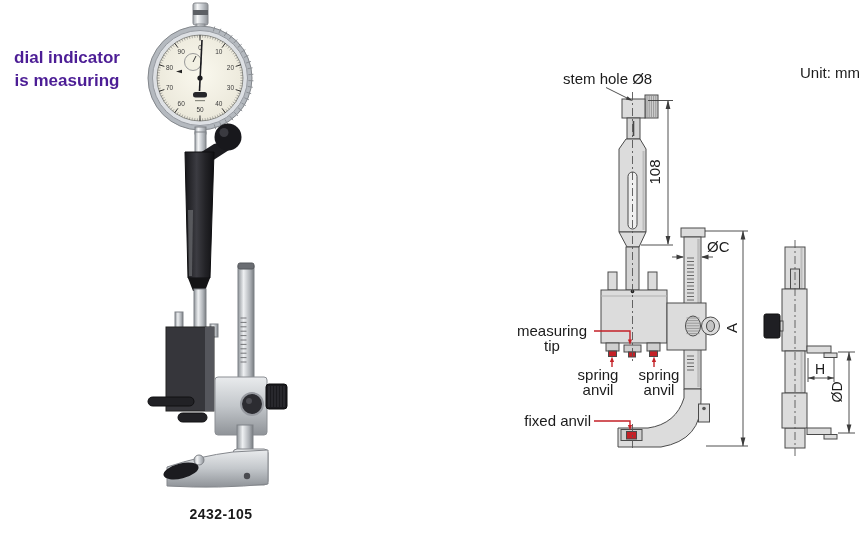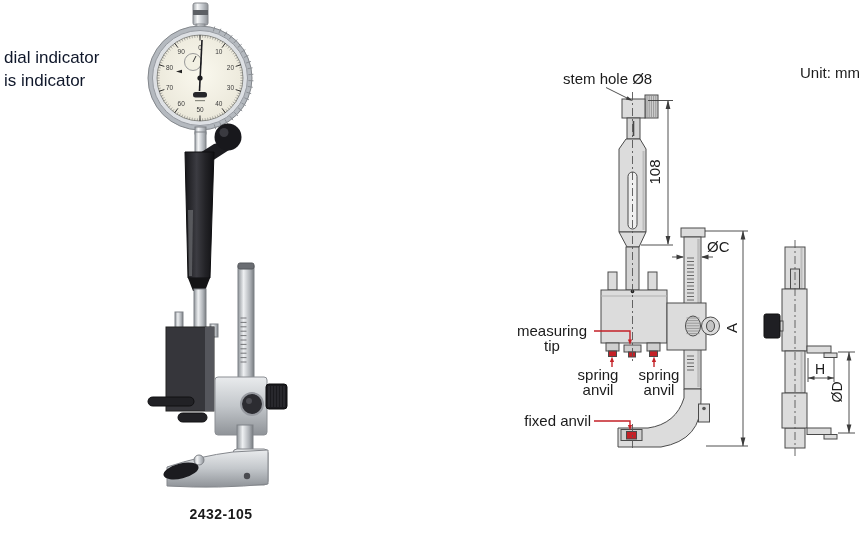--- a/index.html
+++ b/index.html
@@ -2,42 +2,42 @@
 <html><head>
 <meta charset="utf-8">
 <style>
   html,body { margin:0; padding:0; background:#ffffff; }
   .page {
     position:relative; width:862px; height:536px; background:#ffffff;
     font-family:"Liberation Sans", sans-serif; overflow:hidden;
   }
   .caption {
     position:absolute; left:4px; top:46px; width:126px;
-    font-weight:normal; font-size:17px; line-height:23px;
-    color:#0f172a;
+    text-align:center; font-weight:bold; font-size:17px; line-height:23px;
+    color:#4c1d95;
   }
   .model {
     position:absolute; left:150px; top:506px; width:142px;
     text-align:center; font-weight:bold; font-size:14px; color:#1a1a1a;
     letter-spacing:0.5px;
   }
   .photo-svg   { position:absolute; left:120px; top:0; }
   .drawing-svg { position:absolute; left:500px; top:40px; }
   svg text { font-family:"Liberation Sans", sans-serif; fill:#1b1b1b; font-size:15px; }
   svg text.dialnum { font-size:6.5px; fill:#3a3a3a; text-anchor:middle; dominant-baseline:middle; }
   svg text.small { font-size:14px; }
 </style>
 </head>
 <body>
 
 <div class="page">
 
   <div class="caption">
     <span>dial indicator</span><br>
-    <span>is indicator</span>
+    <span>is measuring</span>
   </div>
 
   <svg class="photo-svg" width="220" height="505" viewBox="120 0 220 505">
     <defs>
       <linearGradient id="metalH" x1="0" y1="0" x2="1" y2="0">
         <stop offset="0" stop-color="#9ea3a8"></stop>
           <stop offset="0.3" stop-color="#f5f6f7"></stop>
         <stop offset="0.6" stop-color="#c7cbd0"></stop>
           <stop offset="1" stop-color="#8e9297"></stop>
       </linearGradient>

